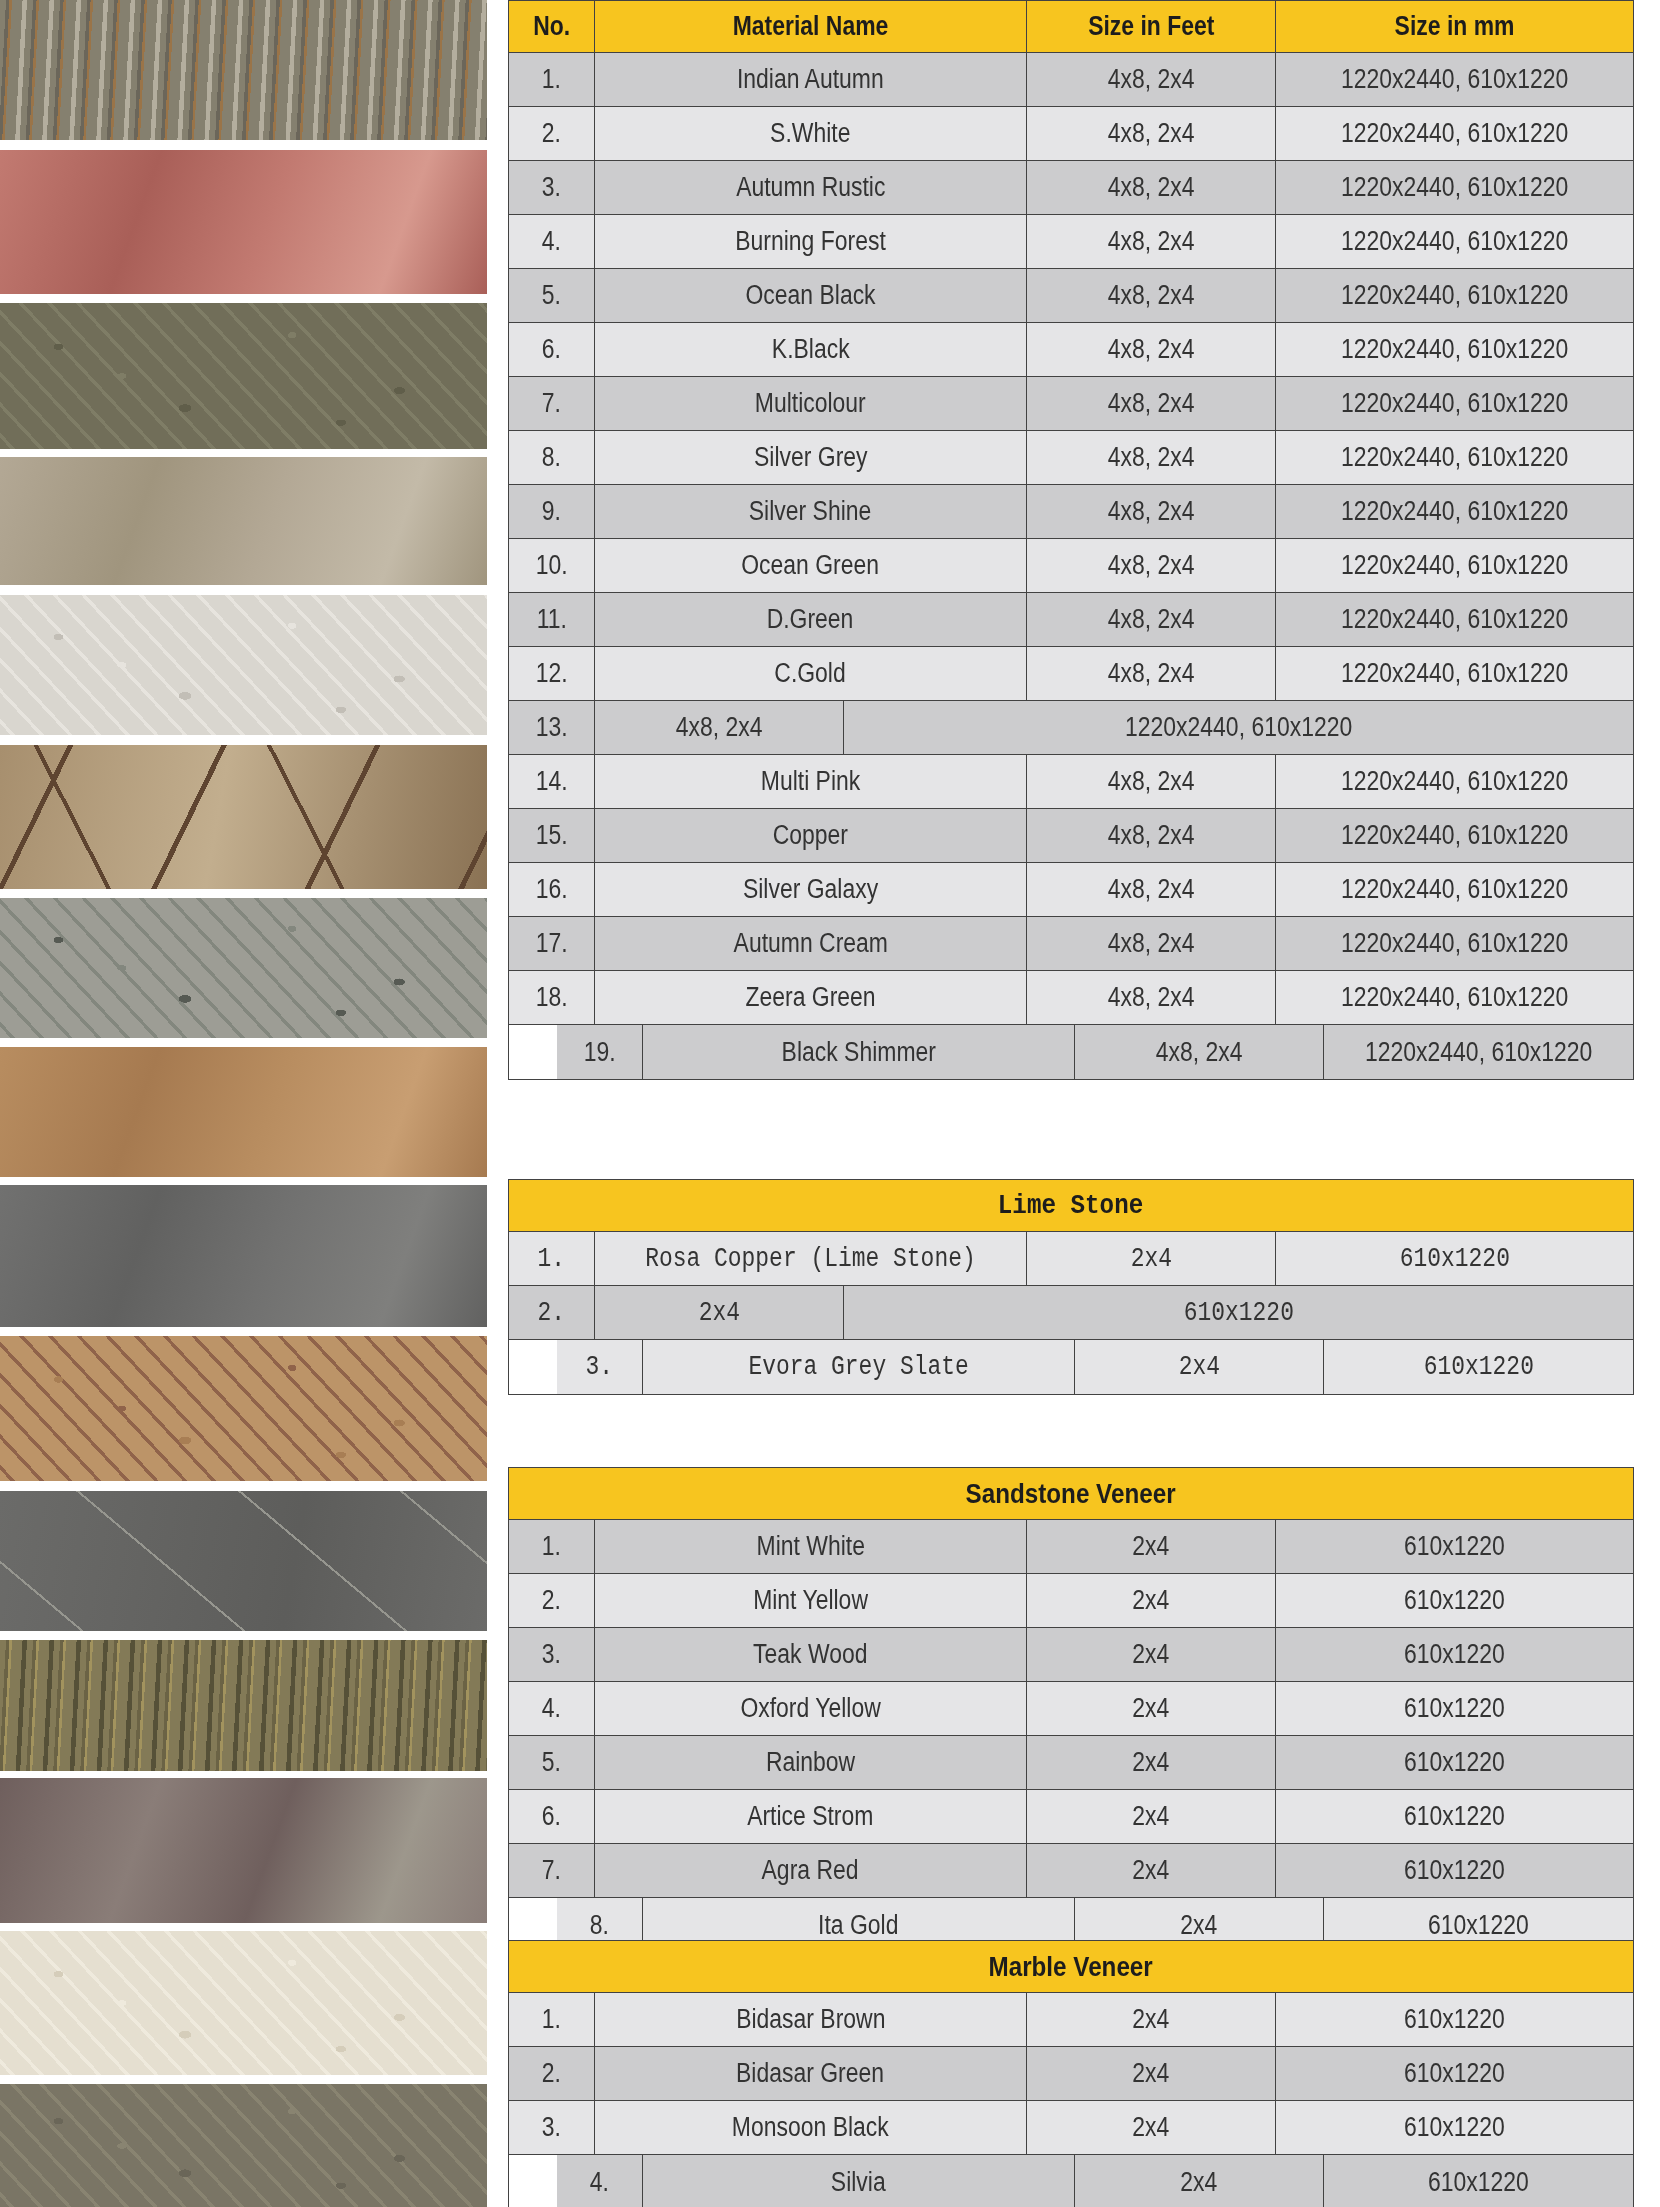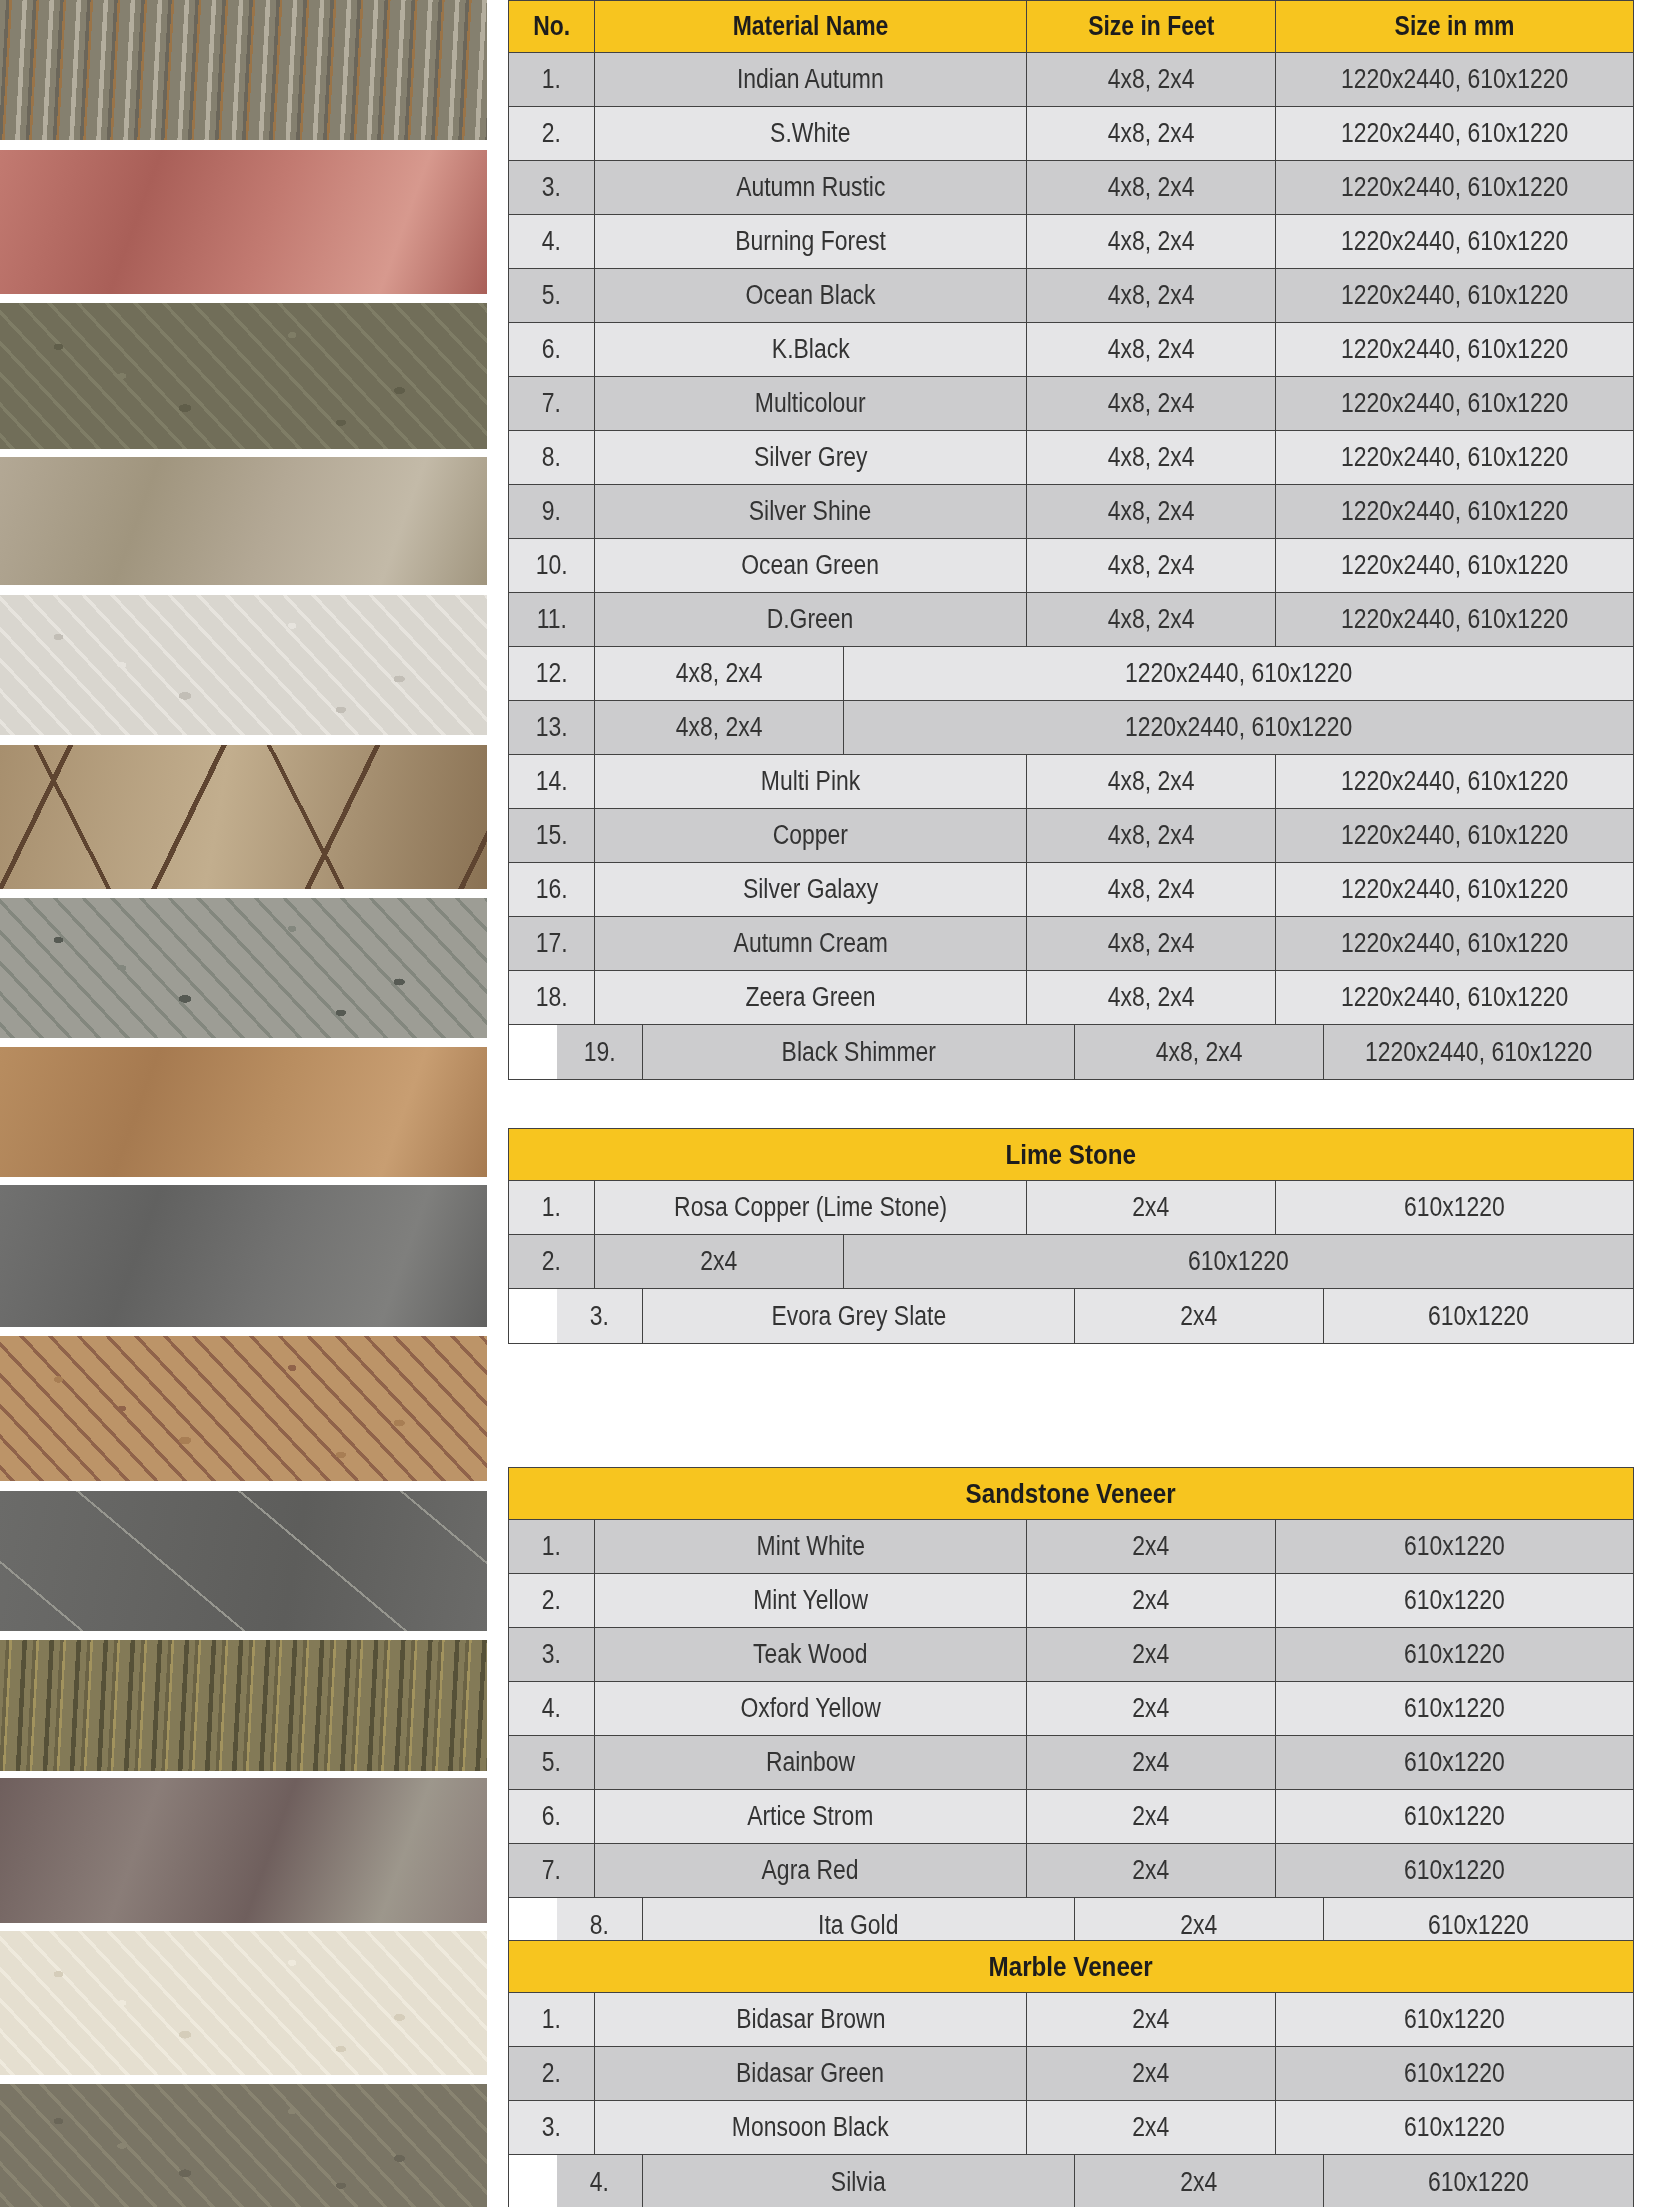--- a/index.html
+++ b/index.html
@@ -20,21 +20,21 @@
   .texture-col{position:absolute;left:0;top:0;width:487px;height:2208px;}
   .tex{position:absolute;left:0;width:487px;}
   
   .tables{position:absolute;left:508px;top:0;width:1035px;height:2208px;}
   .dtable{
     position:absolute;left:0;width:1126px;
     border:1.7px solid var(--line);
     box-sizing:border-box;background:#fff;
   }
   #t-main{top:0;}
-  #t-lime{top:1128px;}
+  #t-lime{top:1179px;font-family:Liberation Mono, monospace;}
   #t-sand{top:1467px;}
   #t-marble{top:1940px;}
   .thead{display:flex;height:52px;box-sizing:border-box;background:var(--yellow);border-bottom:1.7px solid var(--line);}
   .th{
     display:flex;align-items:center;justify-content:center;
     font-weight:bold;font-size:27px;color:var(--headtext);
     box-sizing:border-box;
   }
   .stitle{
     display:flex;height:52px;box-sizing:border-box;align-items:center;justify-content:center;
@@ -248,20 +248,23 @@
               <span class="cond">4x8, 2x4</span>
             </div>
             <div class="cell c-mm">
               <span class="cond">1220x2440, 610x1220</span>
             </div>
           </div>
           <div class="row light">
             <div class="cell c-no vline">
               <span class="cond">12.</span>
             </div>
+            <div class="cell c-name vline">
+              <span class="cond">C.Gold</span>
+            </div>
             <div class="cell c-feet vline">
               <span class="cond">4x8, 2x4</span>
             </div>
             <div class="cell c-mm">
               <span class="cond">1220x2440, 610x1220</span>
             </div>
           </div>
           <div class="row dark">
             <div class="cell c-no vline">
               <span class="cond">13.</span>

